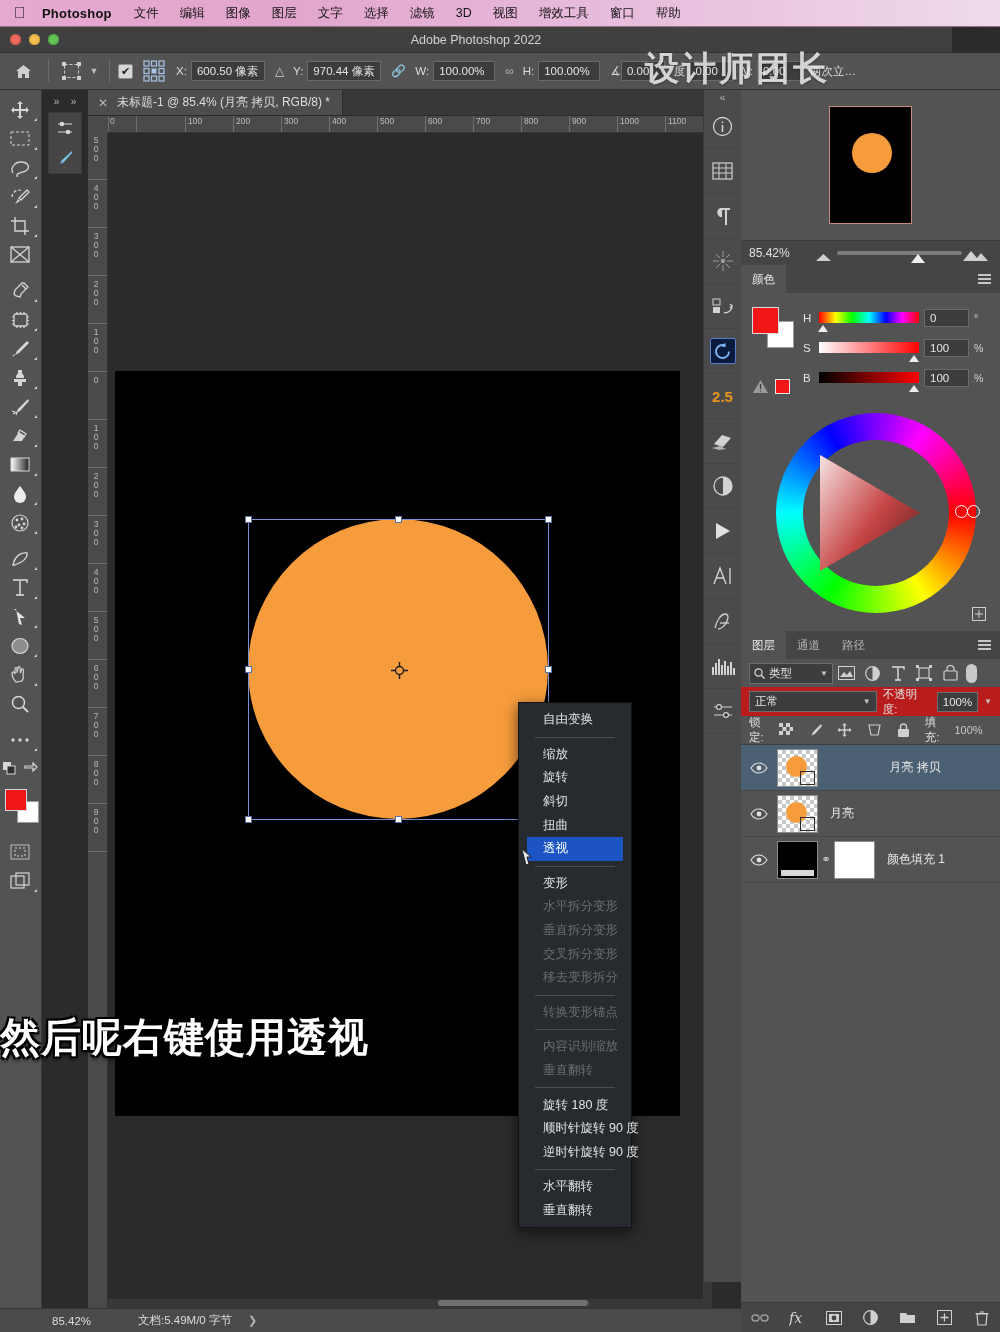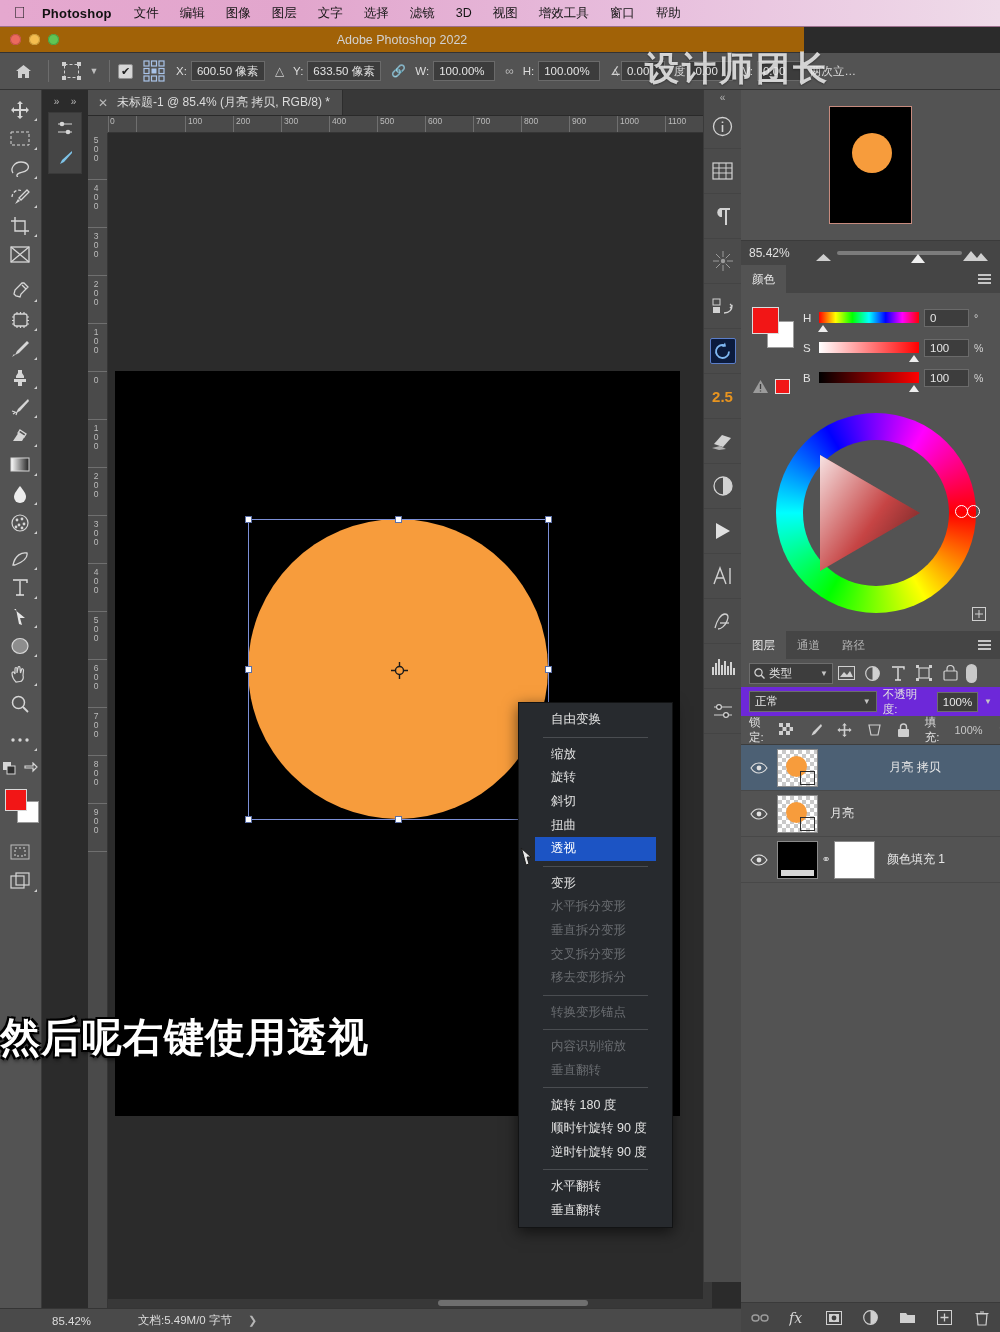--- a/index.html
+++ b/index.html
@@ -18,22 +18,22 @@
     background:linear-gradient(90deg,#e5a8cf 0%,#e2a6cd 30%,#e7bcdc 62%,#efdbe9 100%);
     display:flex; align-items:center; padding-left:14px; gap:0;
     border-bottom:1px solid #9c6f8d;
   }
   .macbar .apple { font-size:16px; color:#1a1a1a; margin-right:16px; line-height:1; }
   .macbar .mtitle { font-weight:bold; color:#111; font-size:13px; margin-right:22px; letter-spacing:.2px;}
   .macbar .mitem { color:#151515; font-size:12.5px; margin-right:21px; white-space:nowrap; }
 
   
   .titlebar {
-    position:absolute; left:0; top:27px; width:804px; height:26px;
-    background:#a16207; border-bottom:1px solid #333;
+    position:absolute; left:0; top:27px; width:952px; height:26px;
+    background:#404040; border-bottom:1px solid #333;
     display:flex; align-items:center;
   }
   .traffic { display:flex; gap:8px; padding-left:10px; }
   .dot { width:11px; height:11px; border-radius:50%; }
   .dot.r{ background:#eb6a5e; box-shadow:inset 0 0 0 1px #c0534a; }
   .dot.y{ background:#f4bd4f; box-shadow:inset 0 0 0 1px #c79a3c; }
   .dot.g{ background:#61c454; box-shadow:inset 0 0 0 1px #4c9e42; }
   .wtitle {
     position:absolute; left:0; right:0; text-align:center;
     font-size:12.5px; color:#d2d2d2;
@@ -160,23 +160,23 @@
     position:absolute; right:0; top:17px; width:9px; height:1175px; background:#383838;
   }
   .scroll-v .thumb{ position:absolute; left:1px; top:335px; width:6px; height:445px; background:#6f6f6f; border-radius:3px;}
   .scroll-h {
     position:absolute; left:20px; bottom:0; height:9px; width:595px; background:#383838;
   }
   .scroll-h .thumb{ position:absolute; left:330px; top:1px; height:6px; width:150px; background:#6f6f6f; border-radius:3px;}
 
   
   .ctxmenu {
-    position:absolute; left:518px; top:702px; width:155px;
+    position:absolute; left:518px; top:702px; width:114px;
     background:#272a2e; border:1px solid #121314; z-index:30;
-    padding:5px 16px; box-shadow:0 4px 14px rgba(0,0,0,.6);
+    padding:5px 8px; box-shadow:0 4px 14px rgba(0,0,0,.6);
   }
   .ctxmenu .mi {
     height:23.6px; display:flex; align-items:center; padding-left:16px;
     font-size:12.5px; color:#e2e2e2; white-space:nowrap;
   }
   .ctxmenu .mi.dis { color:#6a6d71; }
   .ctxmenu .mi.sel { background:#1c54c4; color:#fff; }
   .ctxmenu .div { height:1px; margin:5px 8px; background:#4a4d51; }
   .ctx-cursor { position:absolute; left:1px; top:144px; z-index:31; }
 
@@ -272,21 +272,21 @@
 
   .lfilter { height:28px; background:#535353; display:flex; align-items:center; padding:0 8px; gap:0;}
   .lfilter .sel {
     width:84px;height:21px;background:#3d3d3d;border:1px solid #6d6d6d;
     display:flex;align-items:center;gap:4px;padding:0 4px;font-size:11.5px;color:#e4e4e4;
   }
   .lfilter .sel .cv{ margin-left:auto; font-size:8px;color:#c4c4c4;}
   .lfilter .fi{ width:26px;height:22px;display:flex;align-items:center;justify-content:center;}
   .toggle-pill{ width:11px;height:19px;border-radius:6px;background:#c9c9c9; margin-left:3px;}
 
-  .lblend { height:29px; background:#6d28d9; display:flex; align-items:center; padding:0 8px; gap:6px; }
+  .lblend { height:29px; background:#b91c1c; display:flex; align-items:center; padding:0 8px; gap:6px; }
   .lblend .sel {
     width:130px;height:21px;background:#3d3d3d;border:1px solid #6d6d6d;
     display:flex;align-items:center;padding:0 5px;font-size:11.5px;color:#e4e4e4;
   }
   .lblend .sel .cv{ margin-left:auto; font-size:8px;color:#c4c4c4;}
   .lblend .t{ font-size:11.5px;color:#e0e0e0;}
   .lblend .v{ width:42px;height:20px;background:#3d3d3d;border:1px solid #6d6d6d;
     display:flex;align-items:center;justify-content:center;font-size:11.5px;color:#e6e6e6;}
   .lblend .cv2{ font-size:8px;color:#c4c4c4;}
 
@@ -414,21 +414,21 @@
             <rect x="8.5" y="16" width="5" height="5"></rect>
             <rect x="16" y="16" width="5" height="5"></rect>
         </g>
         <rect x="8.5" y="8.5" width="5" height="5" fill="#a9c3e8"></rect>
       </svg>
     </div>
     <span class="lbl">X:</span>
     <span class="fld w">600.50 像素</span>
     <span class="ico-tri">△</span>
     <span class="lbl">Y:</span>
-    <span class="fld w">633.50 像素</span>
+    <span class="fld w">970.44 像素</span>
     <span class="linkico">🔗</span>
     <span class="lbl">W:</span>
     <span class="fld">100.00%</span>
     <span class="linkico">∞</span>
     <span class="lbl">H:</span>
     <span class="fld">100.00%</span>
     <span class="ico-tri">∡</span>
     <span class="fld sm">0.00</span>
     <span class="lbl">度</span>
     <span class="fld sm">0.00</span>

